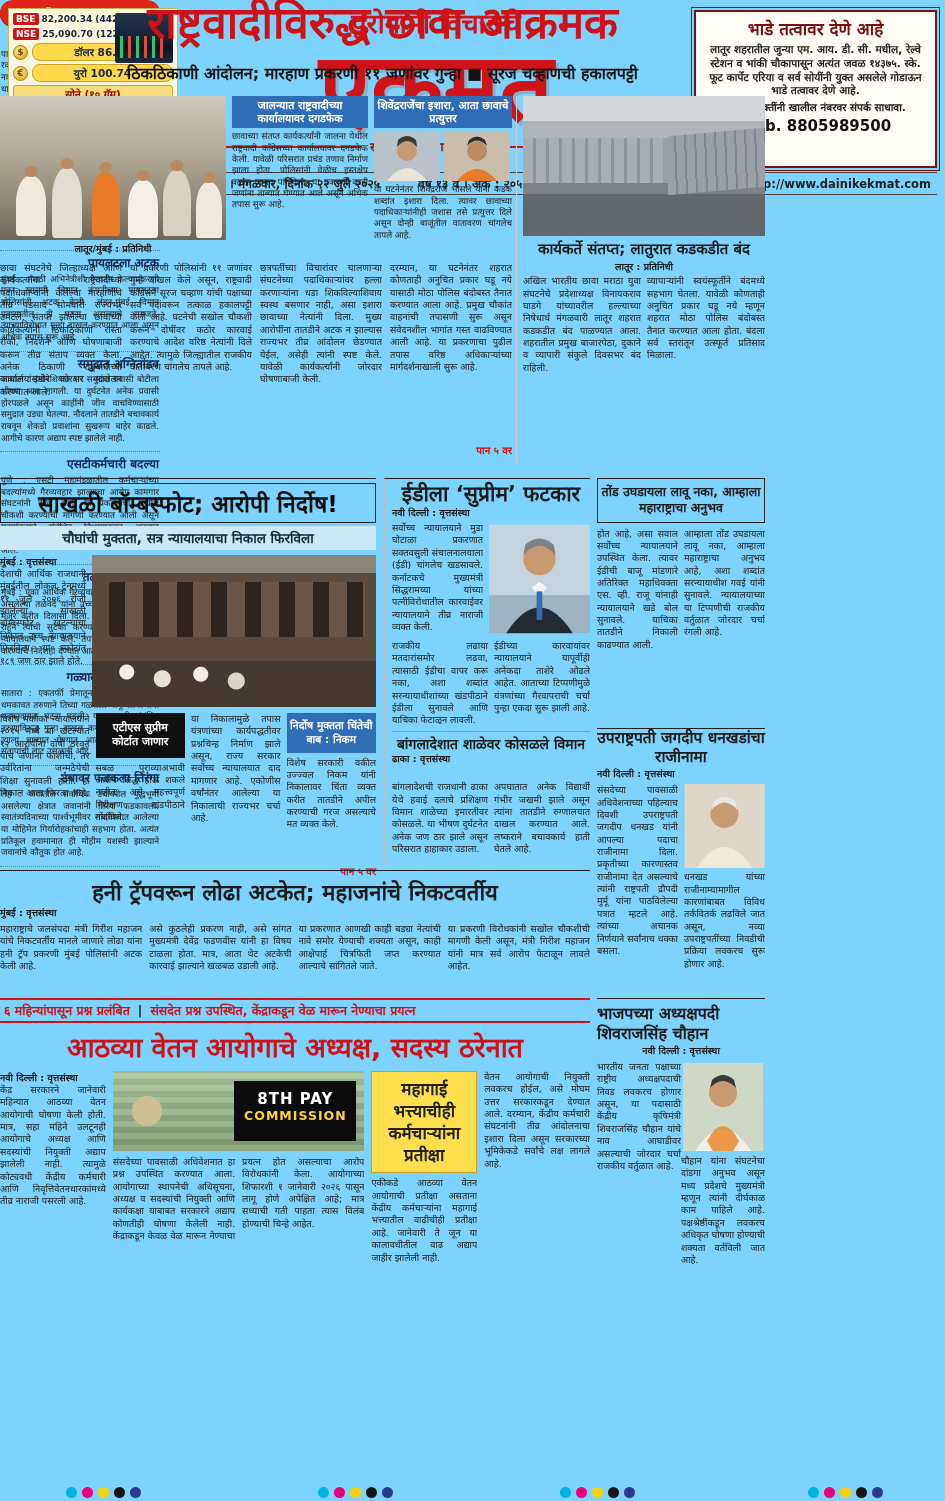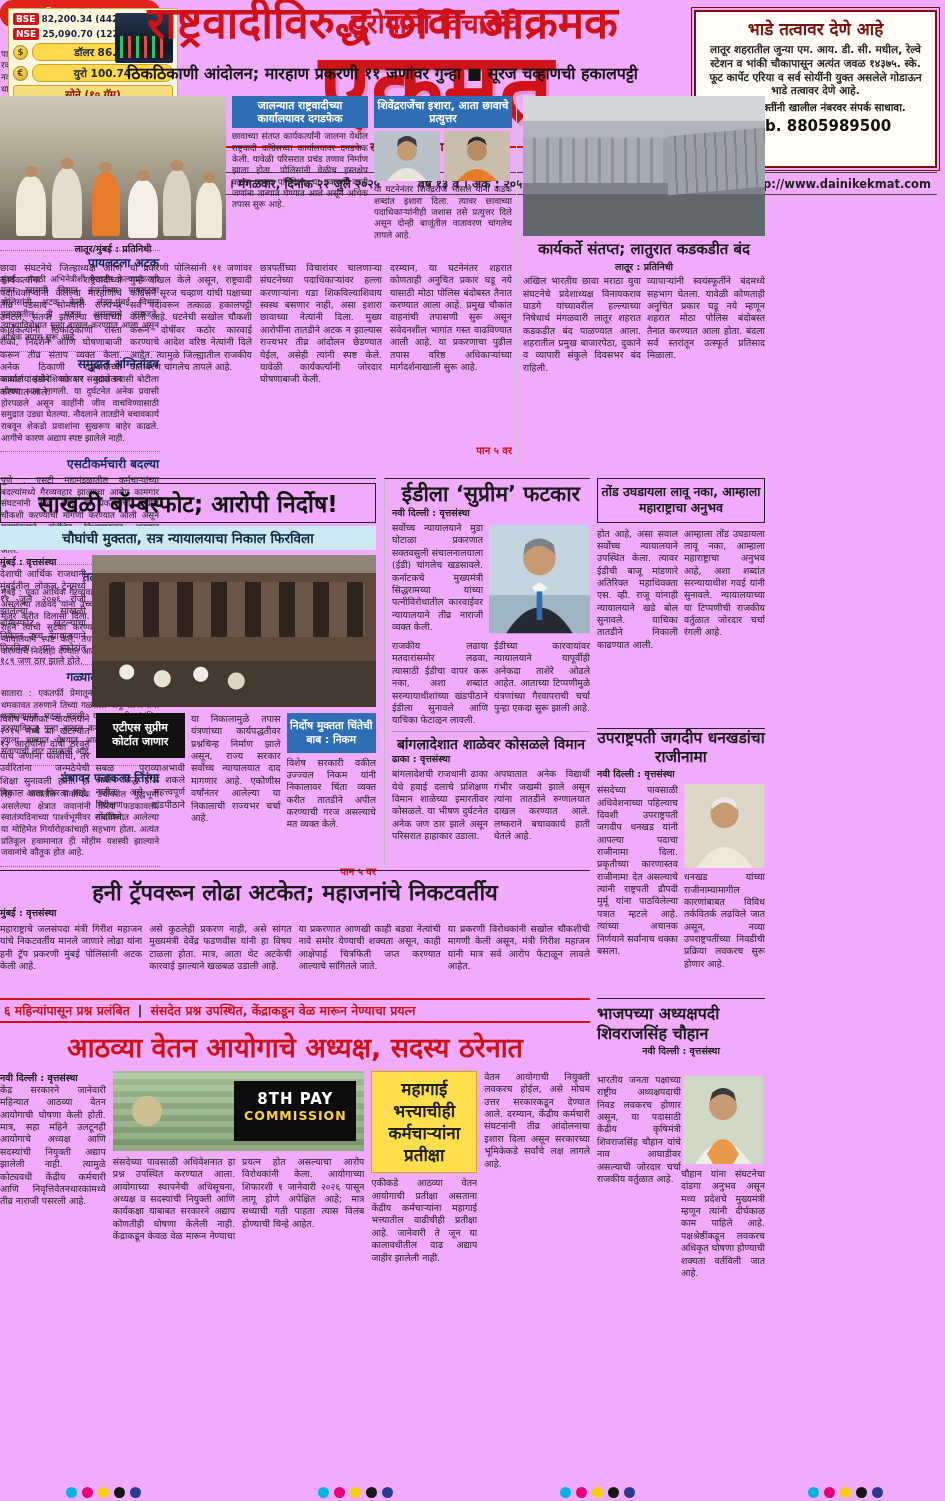--- a/index.html
+++ b/index.html
@@ -1,17 +1,17 @@
 <!DOCTYPE html>
 <html><head>
 <meta charset="utf-8">
 <style>
 *{margin:0;padding:0;box-sizing:border-box}
 html,body{background:#9a9a9a}
-#paper{position:relative;width:945px;height:1501px;margin:0 auto;background:#f0abfc;font-family:"DejaVu Sans","Liberation Sans",sans-serif;color:#1b1b1b;overflow:hidden}
+#paper{position:relative;width:945px;height:1501px;margin:0 auto;background:#7dd3fc;font-family:"DejaVu Sans","Liberation Sans",sans-serif;color:#1b1b1b;overflow:hidden}
 .abs{position:absolute}
 .bt{font-size:9.3px;line-height:1.33;text-align:justify;overflow:hidden}
 .dl{font-size:9.5px;font-weight:bold}
 .col{flex:1;overflow:hidden}
 
 
 #market{left:8px;top:8px;width:170px;height:181px;border:1px solid #c9b25a;background:#fdf7dd;padding:4px;font-size:10px}
 .mrow{display:flex;align-items:center;gap:3px;margin-bottom:3px;width:104px}
 .mtag{background:#d01318;color:#fff;font-weight:bold;font-size:9px;padding:1px 3px;border-radius:2px}
 .mval{font-weight:bold;font-size:9px;color:#15233c;white-space:nowrap}
@@ -104,21 +104,21 @@
 
 
 #ed{position:absolute;left:384px;top:478px;width:206px;height:388px;border-top:1.5px solid #222;border-left:1px solid #bbb;padding:4px 0 0 7px}
 #edhead{font-weight:bold;font-size:21px;text-align:center;line-height:1.1}
 #edrow1{display:flex;gap:6px;margin-top:3px}
 #edtxt1{width:46%;height:114px}
 #edphoto{flex:1;height:114px}
 #edrow2{display:flex;gap:6px;margin-top:4px;height:84px;overflow:hidden}
 #plane{margin-top:7px;border-top:1px solid #999;padding-top:4px}
 #planehead{font-weight:bold;font-size:14px;text-align:center;line-height:1.15}
-#planerow{display:flex;gap:6px;margin-top:3px;height:92px;overflow:hidden}
+#planerow{display:flex;gap:6px;margin-top:16px;height:92px;overflow:hidden}
 
 
 #rail{position:absolute;left:597px;top:478px;width:168px;height:518px}
 #rebukebox{border:1.5px solid #222;padding:5px 3px;text-align:center;font-weight:bold;font-size:12.5px;line-height:1.3}
 #rebukerow{display:flex;gap:6px;margin-top:5px;height:176px;overflow:hidden}
 #vp{margin-top:24px;border-top:1.5px solid #222;}
 #vphead{font-weight:bold;font-size:15.5px;text-align:center;line-height:1.25}
 #vprow{display:flex;gap:6px;margin-top:4px;height:224px;overflow:hidden}
 #vpphoto{width:100%;height:84px;margin-bottom:3px}
 
@@ -141,21 +141,21 @@
 #moneybox .l1{font-weight:bold;font-size:15px;letter-spacing:1px}
 #moneybox .l2{font-weight:bold;font-size:12.5px;color:#ffd23a;letter-spacing:1px}
 #wagegrptxt{margin-top:5px;column-count:2;column-gap:7px;font-size:9.3px;line-height:1.33;text-align:justify;height:120px;overflow:hidden}
 #wagec4{width:106px;overflow:hidden}
 #dabox{background:#ffdf4d;border:1px solid #c9a227;font-weight:bold;font-size:17px;text-align:center;padding:6px 3px;line-height:1.3;margin-bottom:4px;color:#222}
 #wagec5{width:106px;overflow:hidden}
 
 
 #bjp{position:absolute;left:597px;top:998px;width:168px;height:287px;border-top:1.5px solid #222;padding-top:5px}
 #bjphead{font-weight:bold;font-size:16px;text-align:left;line-height:1.25}
-#bjprow{display:flex;margin-top:17px;height:232px;overflow:hidden}
+#bjprow{display:flex;margin-top:4px;height:232px;overflow:hidden}
 #bjpphoto{width:100%;height:88px;margin:2px 0 4px}
 
 
 .regs{position:absolute;bottom:3px;display:flex;gap:5px}
 .reg{width:11px;height:11px;border-radius:50%}
 .rc1{background:#00b3e3}.rc2{background:#e6007e}.rc3{background:#f5d10e}.rc4{background:#161616}.rc5{background:#2b3990}
 .svgph{width:100%;height:100%;display:block}
 </style>
 </head>
 <body>

